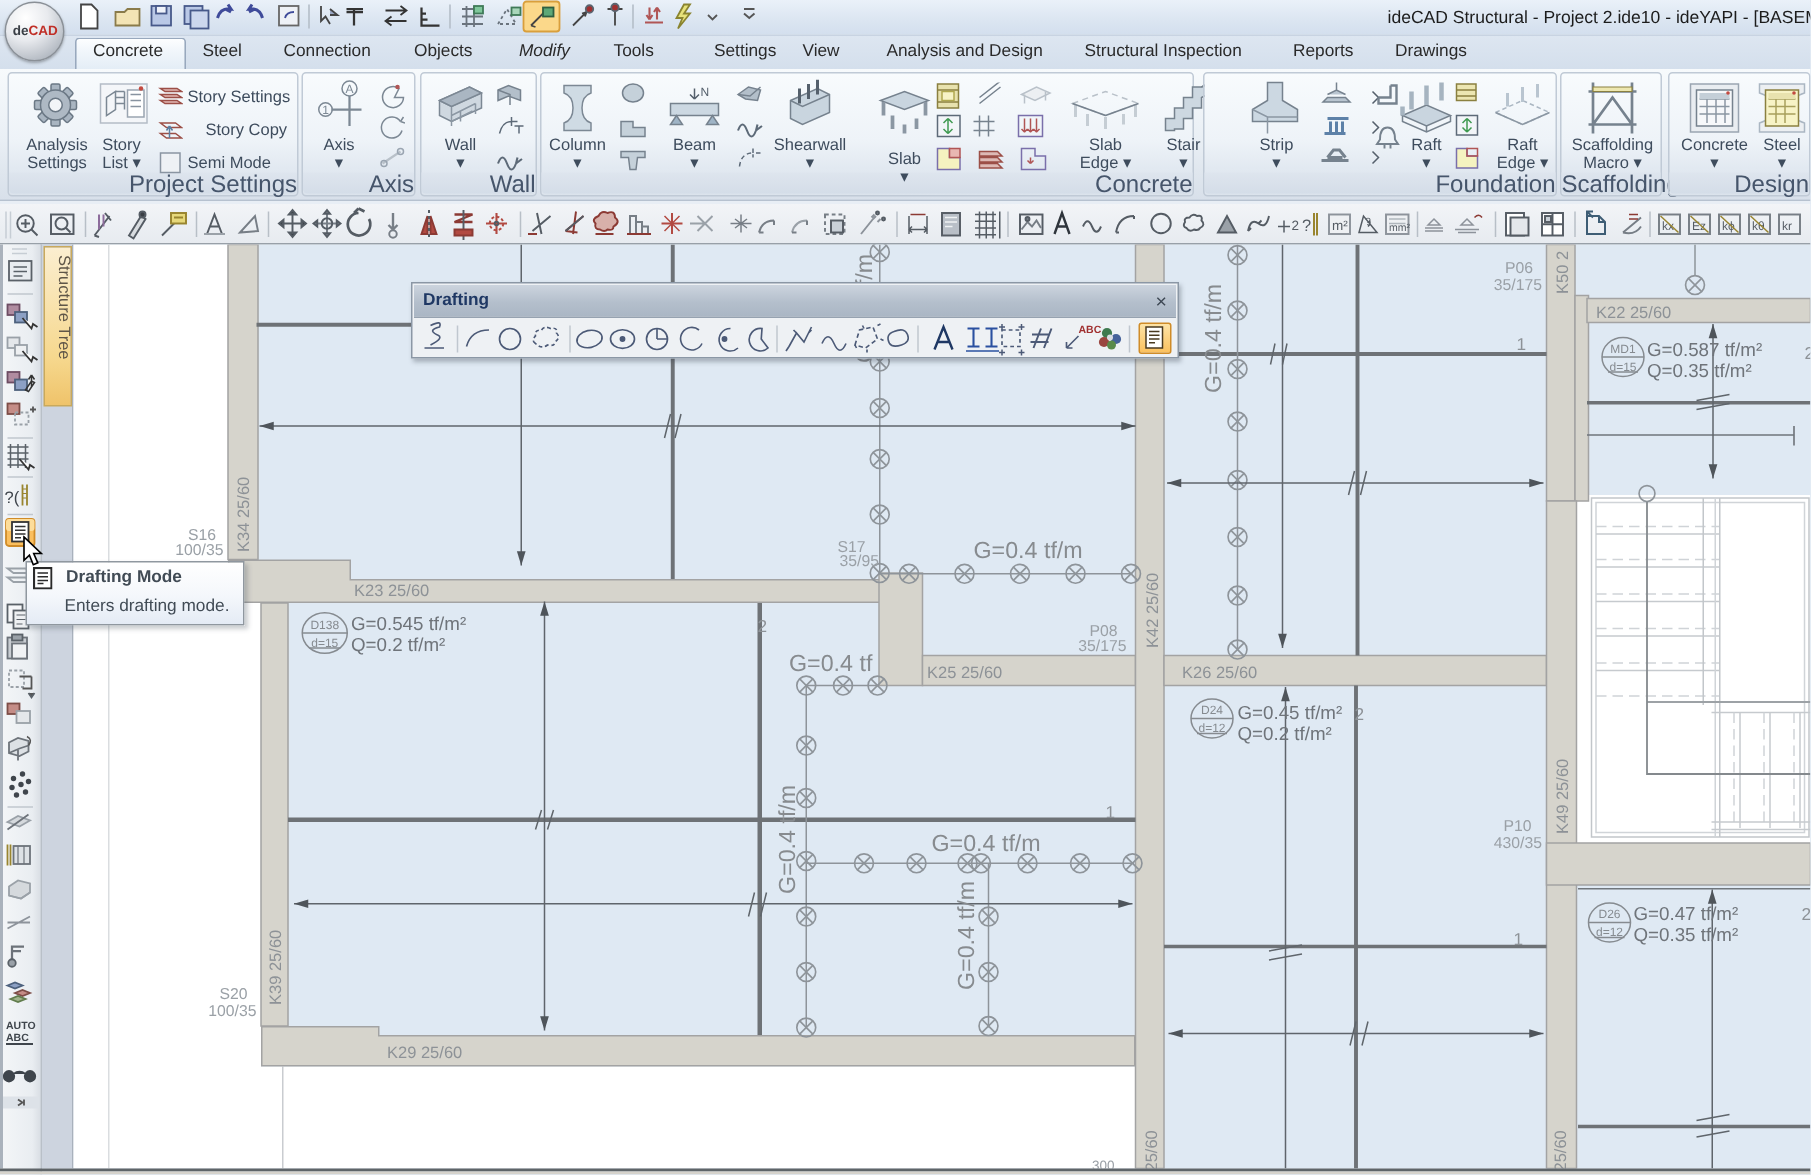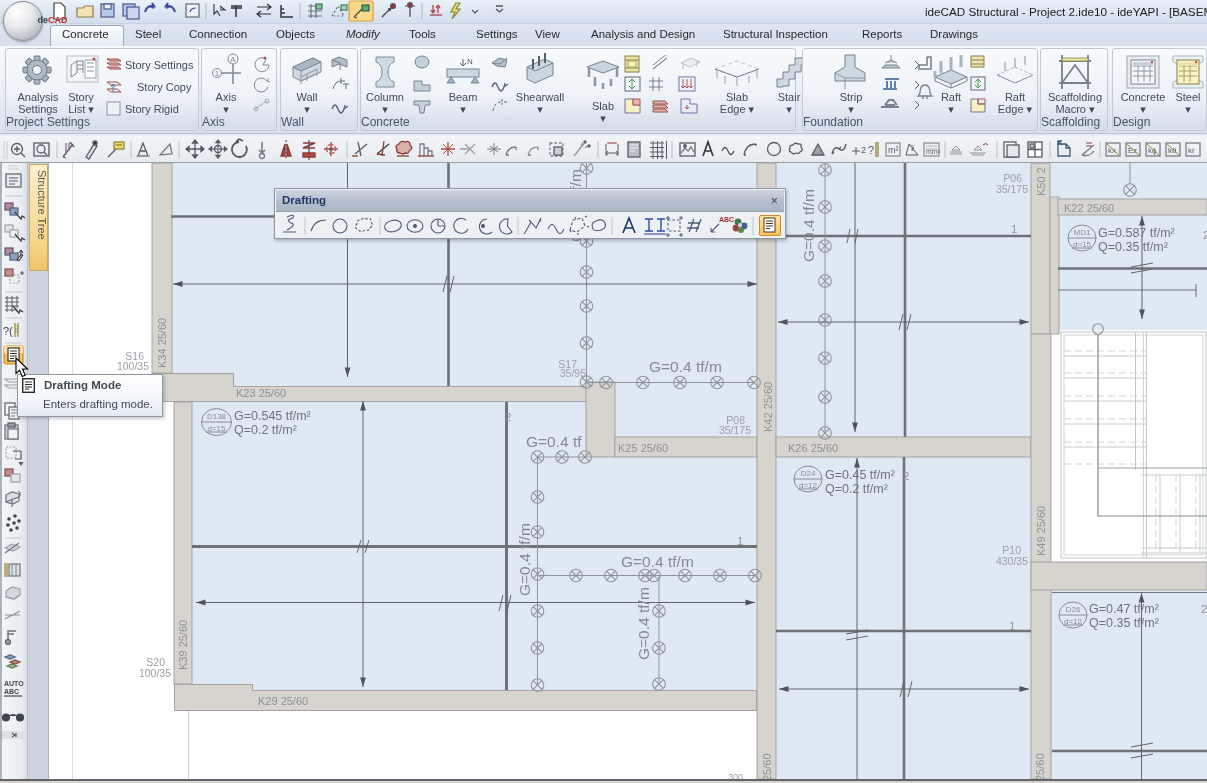--- a/index.html
+++ b/index.html
@@ -90,28 +90,28 @@
   <span class="abs" style="left:535px;">View</span>
   <span class="abs" style="left:591px;">Analysis and Design</span>
   <span class="abs" style="left:723px;">Structural Inspection</span>
   <span class="abs" style="left:862px;">Reports</span>
   <span class="abs" style="left:930px;">Drawings</span>
 </div>
 
 <div class="abs" style="left:0;top:46px;width:1207px;height:88px;background:linear-gradient(#f7fafc,#e9eff5 55%,#dfe6ee 80%,#d8e0ea);border-bottom:1px solid #b6c1cf;"></div>
 
 <div class="abs" style="left:3px;top:1px;width:40px;height:40px;border-radius:50%;background:radial-gradient(circle at 13px 10px,#ffffff,#e8eaee 40%,#b9bfc7 75%,#9aa1ab);border:1px solid #8a9097;box-shadow:0 1px 2px rgba(0,0,0,0.3);"></div>
-<div class="abs" style="left:5px;top:15px;width:37px;text-align:center;font-size:9px;font-weight:bold;color:#3a3f46;margin-left:29px;">de<span style="color:#c03028;">CAD</span></div>
+<div class="abs" style="left:5px;top:15px;width:37px;text-align:center;font-size:9px;font-weight:bold;color:#3a3f46;">de<span style="color:#c03028;">CAD</span></div>
 
 <div id="ribbon-groups" style="position:absolute;left:0;top:0;font-size:11px;color:#3e4c5d;">
   <style>
     .grp { position:absolute; top:48px; height:83px; border:1px solid #c0cad6; border-radius:3px;
            background:linear-gradient(#f8fbfd,#eef3f8 55%,#e2e9f1 78%,#dbe3ec); }
-    .grp .lbl { position:absolute; left:0; right:0; bottom:1px; height:14px; text-align:left;
-                font-size:12px; color:#46556b; background:linear-gradient(#dee5ee,#d4dde8); border-radius:0 0 3px 3px;}
+    .grp .lbl { position:absolute; left:0; right:0; bottom:1px; height:14px; text-align:right;
+                font-size:16px; color:#46556b; background:linear-gradient(#dee5ee,#d4dde8); border-radius:0 0 3px 3px;}
     .btxt { position:absolute; text-align:center; color:#3e4c5d; line-height:12px; font-size:11px;}
   </style>
 
   <div class="grp" style="left:5px;width:194px;">
     <div class="lbl">Project Settings</div>
 
     <svg class="abs" style="left:16px;top:5px" width="30" height="32" viewBox="0 0 30 32">
       <g transform="translate(15,16)" fill="#a9b5c1" stroke="#6b7885" stroke-width="1">
         <g>
           <rect x="-3" y="-14" width="6" height="7" rx="1"></rect>
@@ -147,21 +147,21 @@
 
     <svg class="abs" style="left:99px;top:30px" width="17" height="16" viewBox="0 0 17 16">
         <path d="M2 3 h10 l4 3 h-10 z M2 10 h10 l4 3 h-10 z" fill="none" stroke="#9c4f47"></path>
         <path d="M8 13 v-8 m0 0 l-2 3 m2-3 l2 3" stroke="#5a7da0" fill="none"></path>
       </svg>
     <div class="abs" style="left:119px;top:32px;margin-left:12px;">Story Copy</div>
 
     <svg class="abs" style="left:100px;top:52px" width="15" height="15" viewBox="0 0 15 15">
         <rect x="1" y="1" width="13" height="13" fill="linear-gradient(#fff,#dde)" style="fill:#eef1f5" stroke="#8a95a2"></rect>
       </svg>
-    <div class="abs" style="left:119px;top:54px;">Story Rigid</div>
+    <div class="abs" style="left:119px;top:54px;">Semi Mode</div>
   </div>
 
   <div class="grp" style="left:201px;width:76px;">
     <div class="lbl">Axis</div>
 
     <svg class="abs" style="left:10px;top:4px" width="32" height="34" viewBox="0 0 32 34">
       <circle cx="21" cy="6" r="5" fill="none" stroke="#7c8894"></circle>
         <text x="21" y="9" font-size="8" text-anchor="middle" fill="#7c8894">A</text>
       <circle cx="5" cy="20" r="4.5" fill="none" stroke="#7c8894"></circle>
         <text x="5" y="23" font-size="8" text-anchor="middle" fill="#7c8894">1</text>

